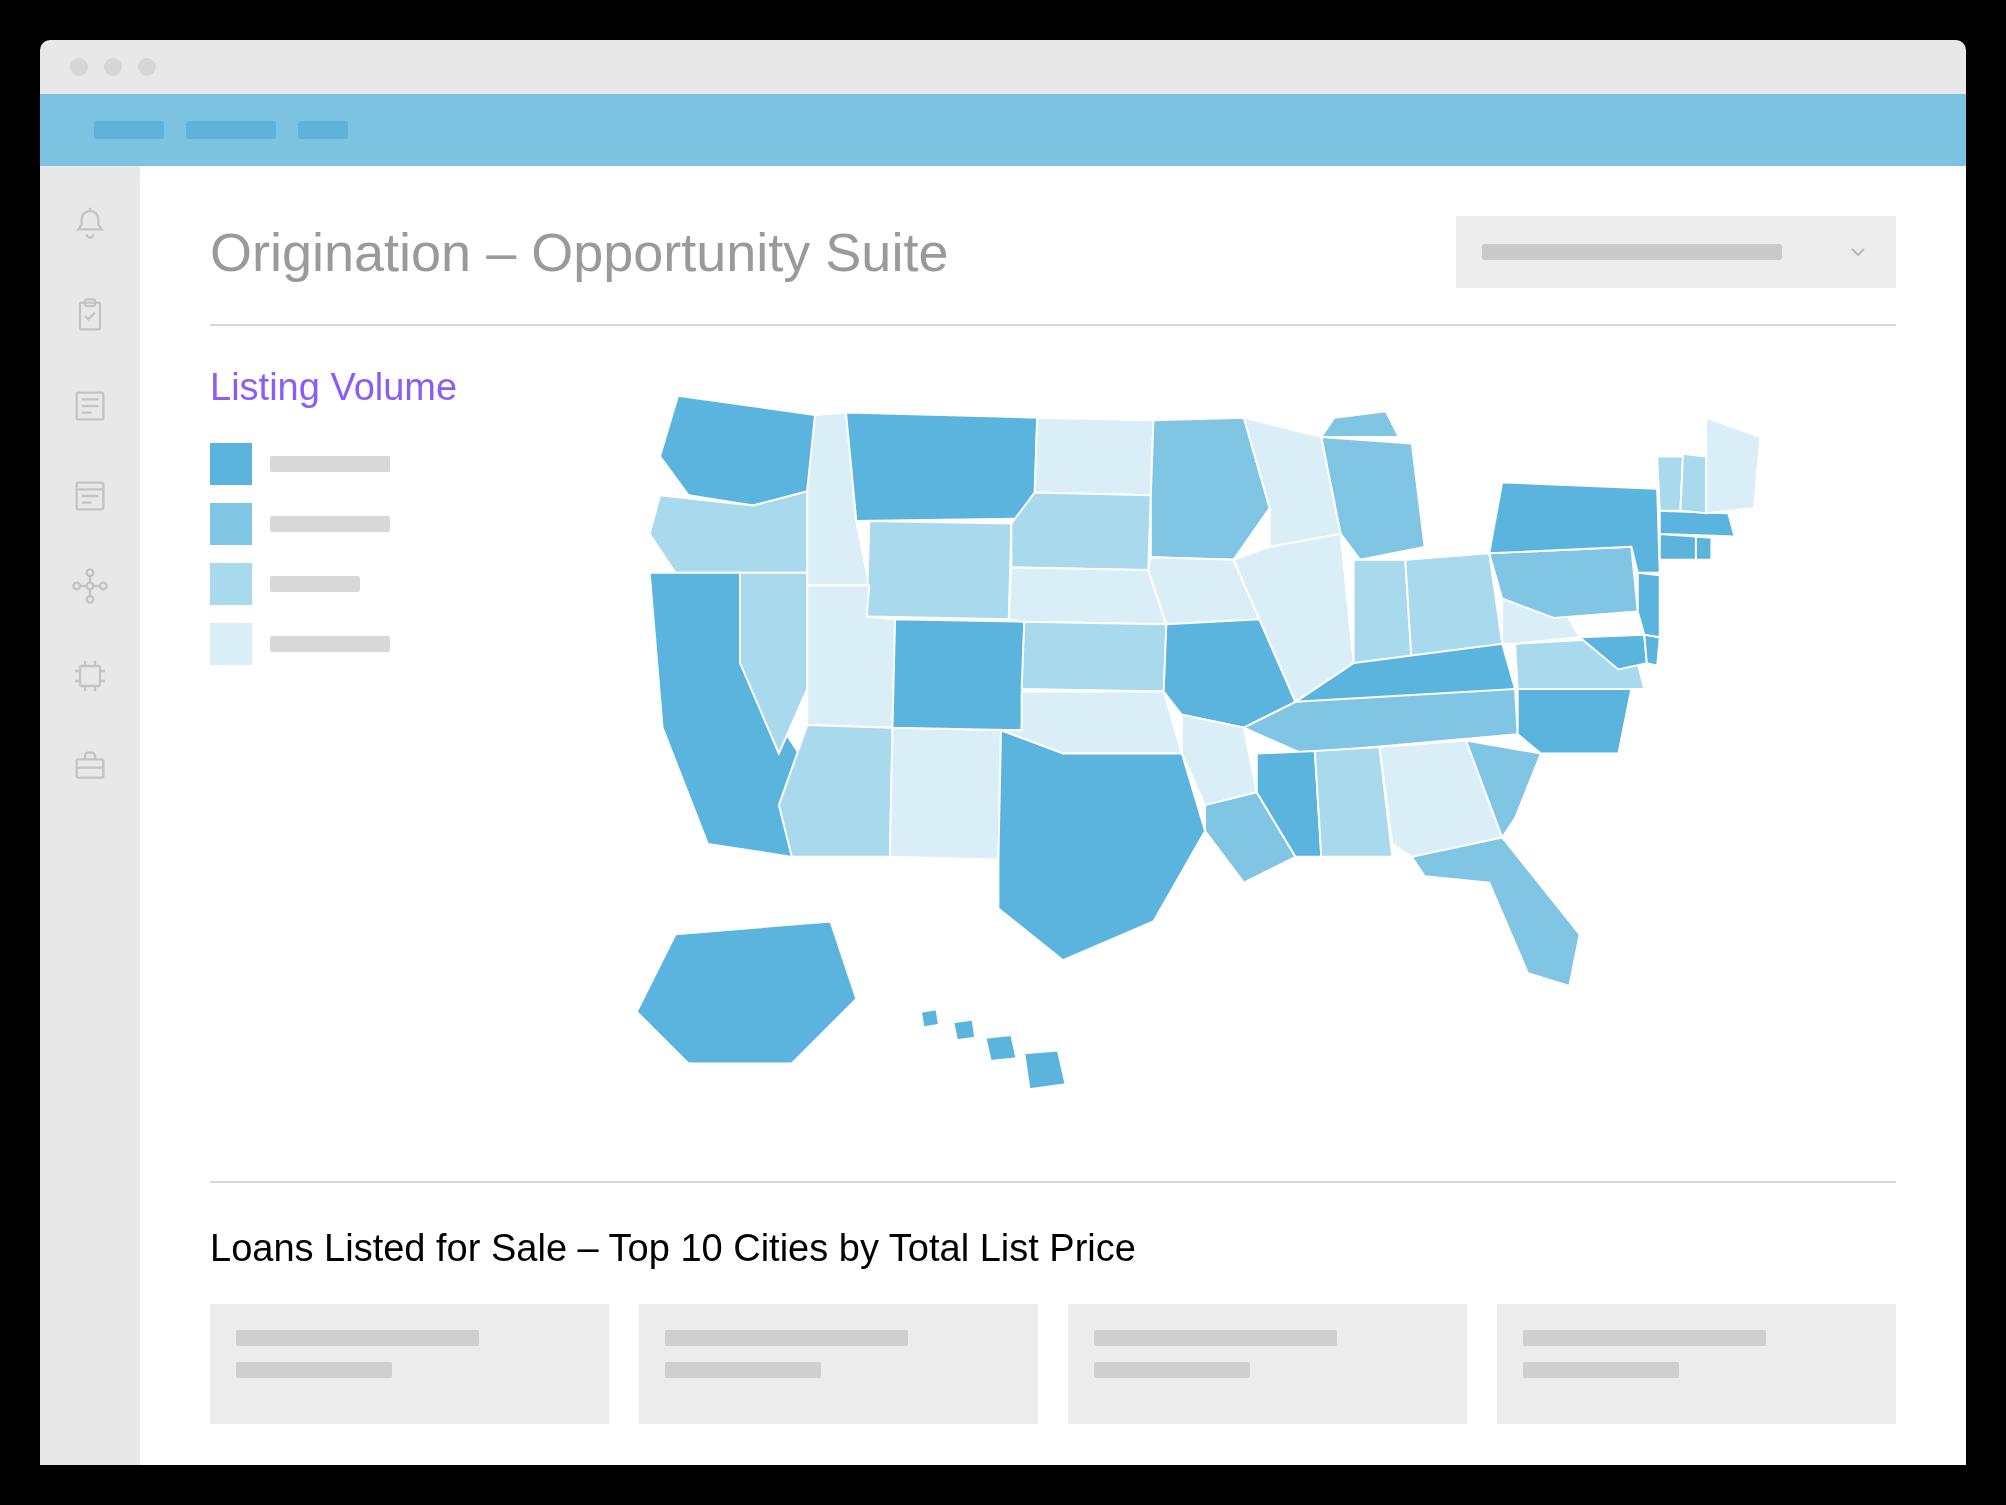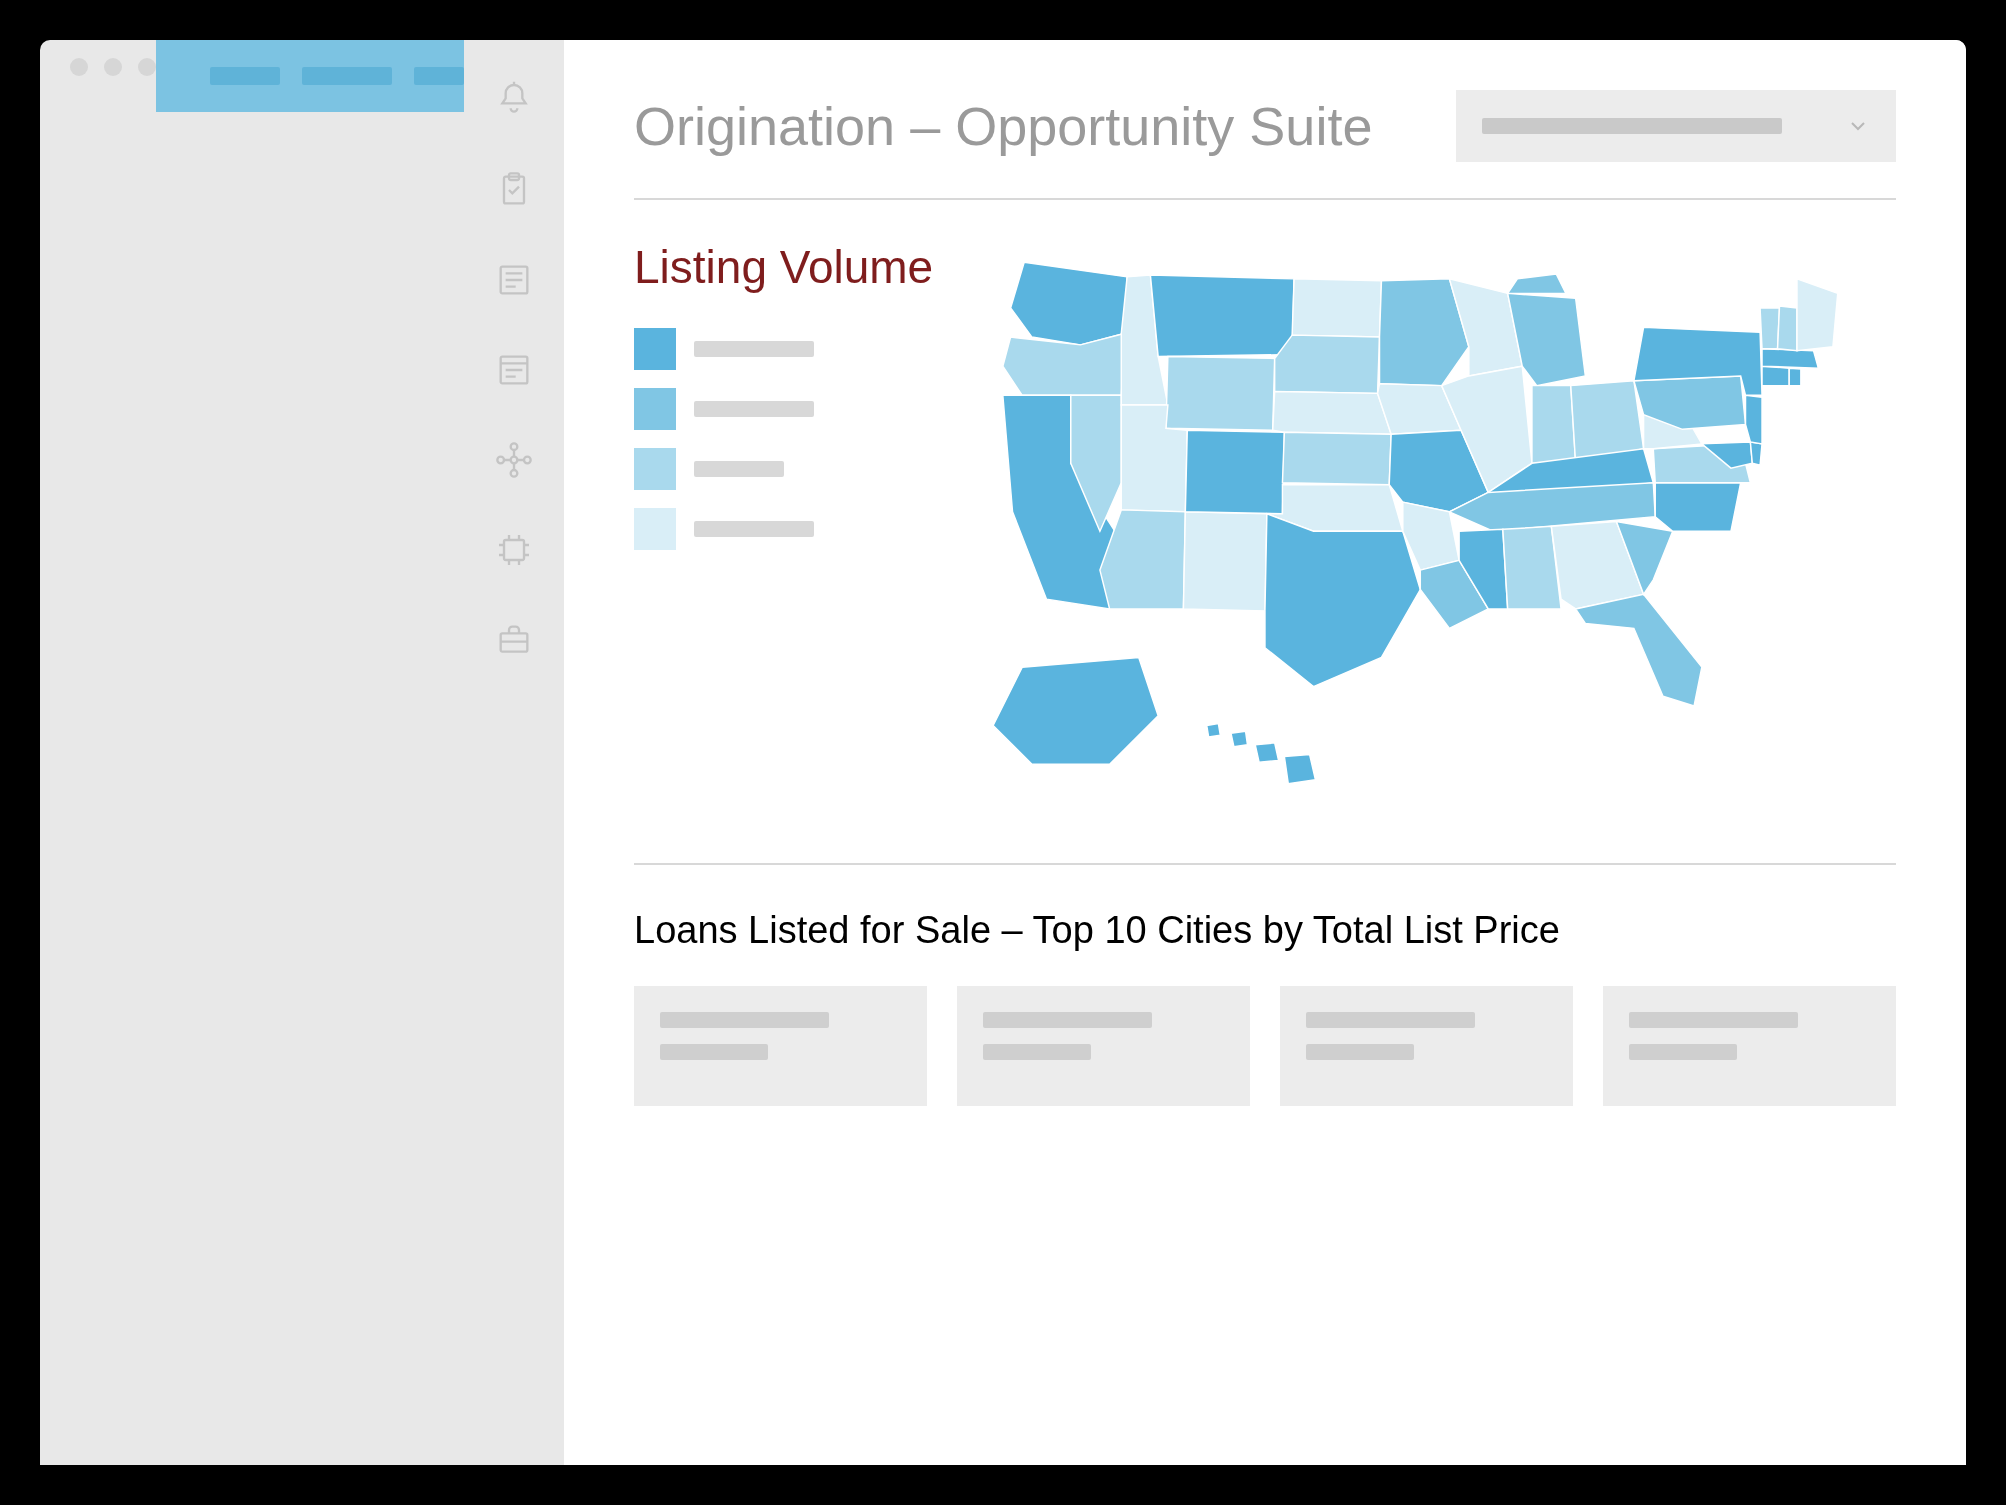--- a/index.html
+++ b/index.html
@@ -9,20 +9,21 @@
     width: 2006px;
     height: 1505px;
     padding: 40px;
   }
   .browser-frame {
     width: 100%;
     height: 100%;
     background: #e8e8e8;
     border-radius: 10px 10px 0 0;
     display: flex;
+    flex-direction: column;
     overflow: hidden;
   }
   .browser-titlebar {
     height: 54px;
     display: flex;
     align-items: center;
     padding-left: 30px;
     gap: 16px;
   }
   .traffic-light {
@@ -104,23 +105,23 @@
     width: 24px;
     height: 24px;
   }
   .map-section {
     display: flex;
     padding: 40px 0 40px 0;
     border-bottom: 2px solid #d8d8d8;
   }
   .legend-col { width: 330px; flex-shrink: 0; }
   .section-title {
-    font-size: 46px;
+    font-size: 38px;
     font-weight: 400;
-    color: #7f1d1d;
+    color: #8b5cf6;
     margin-bottom: 34px;
   }
   .legend-row {
     display: flex;
     align-items: center;
     gap: 18px;
     margin-bottom: 18px;
   }
   .swatch { width: 42px; height: 42px; }
   .legend-label-ph { height: 16px; background: #d8d8d8; border-radius: 2px; }

